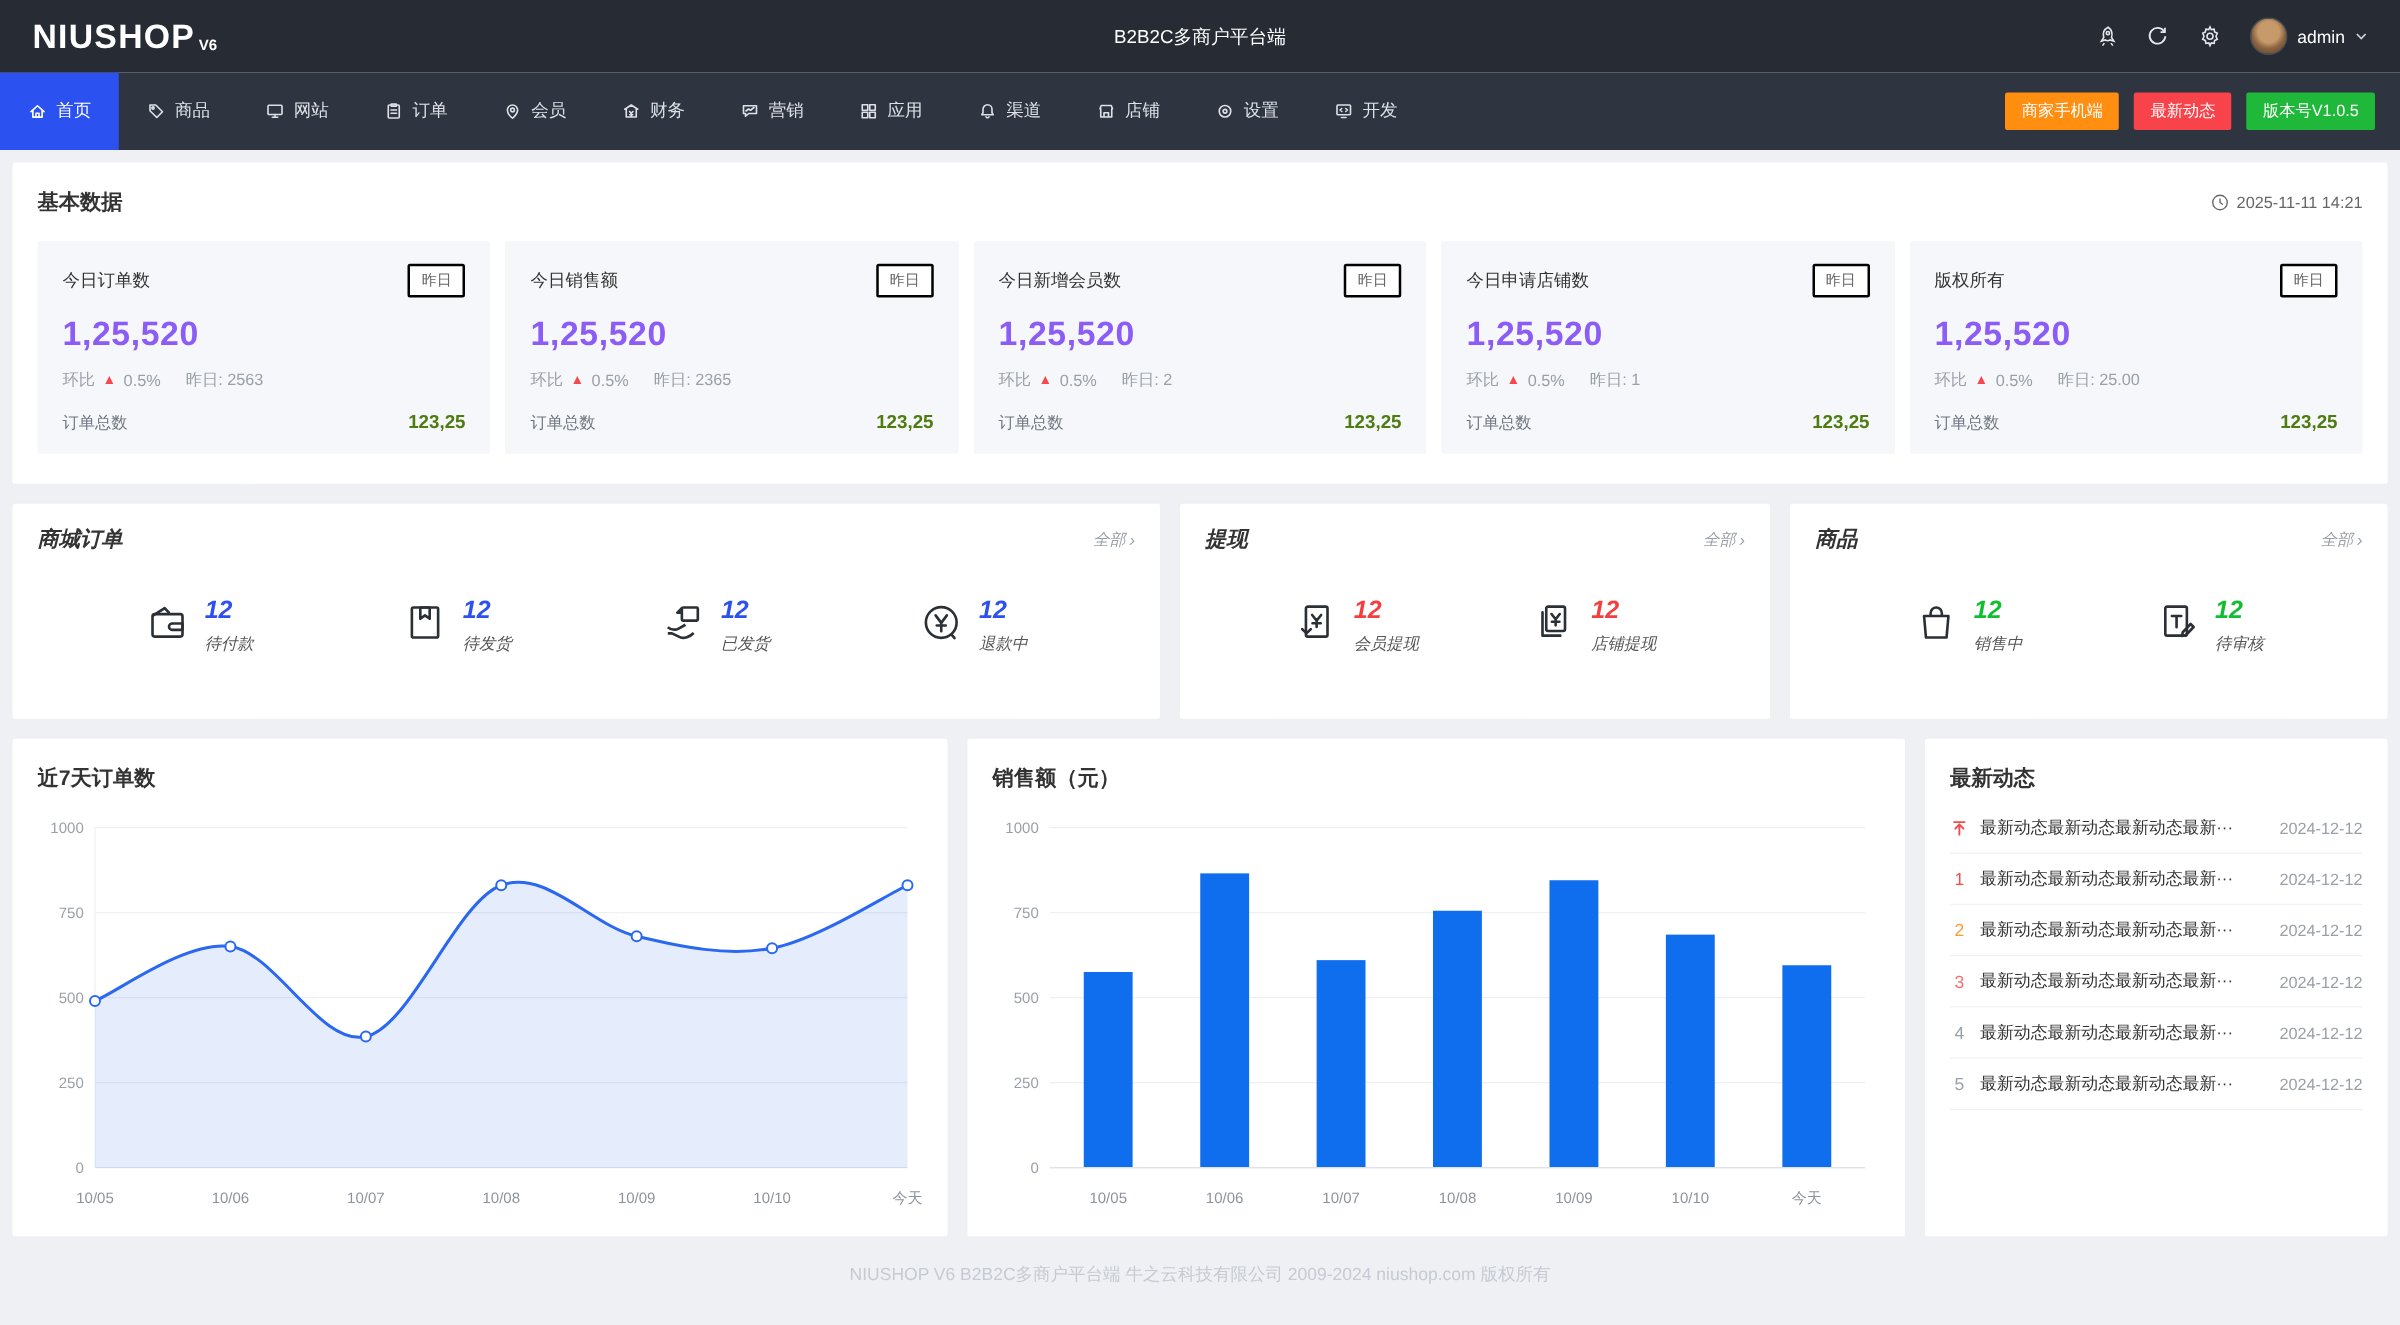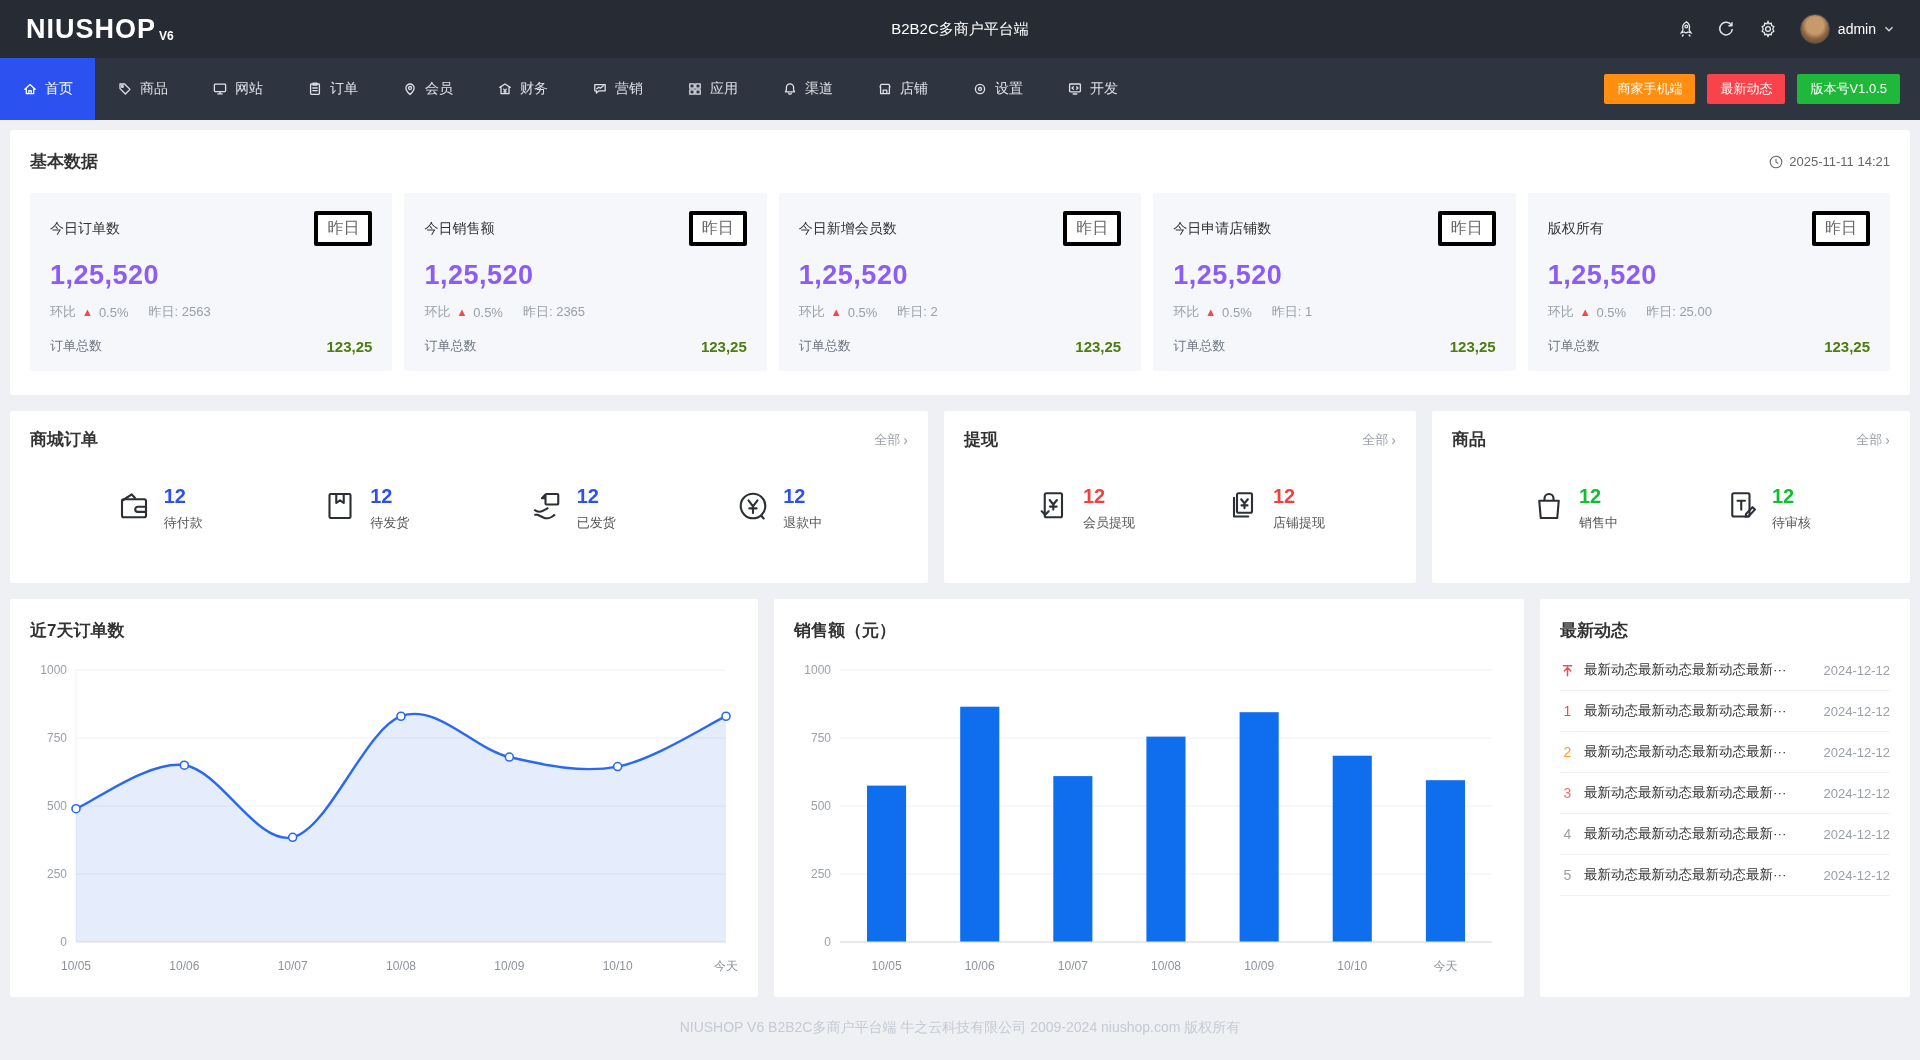--- a/index.html
+++ b/index.html
@@ -35,32 +35,32 @@
   
   .sec-basic { padding:20px 20px 24px; margin-bottom:16px; }
   .sec-head { display:flex; align-items:center; }
   .sec-title { font-size:17px; font-weight:700; color:#333; }
   .timestamp { margin-left:auto; color:#666; font-size:13px; display:flex; align-items:center; gap:6px; }
   .timestamp svg { width:14px; height:14px; }
   .cards { display:flex; gap:12px; margin-top:20px; }
   .stat-card { flex:1; background:#f5f7fa; border-radius:2px; padding:18px 20px 16px; }
   .stat-row1 { display:flex; align-items:center; }
   .stat-label { font-size:14px; color:#333;text-align:center; }
-  .stat-badge { margin-left:auto; font-size:16px; color:#666; background:#fff; border:4px solid #000000; border-radius:2px; padding:3px 9px; cursor:pointer; }
+  .stat-badge { margin-left:auto; font-size:12px; color:#666; background:#fff; border:2px solid #000000; border-radius:2px; padding:3px 9px; cursor:pointer; }
   .stat-value { font-size:27px; font-weight:700; color:#8b5cf6; margin-top:14px; letter-spacing:.5px; }
   .stat-sub { margin-top:12px; font-size:13px; color:#9aa0a8; display:flex; align-items:center; gap:6px; }
   .tri-up { color:#f5484d; font-size:11px; }
   .stat-sub .yest { margin-left:14px; }
-  .stat-total { margin-top:16px; display:flex; align-items:center; }
+  .stat-total { margin-top:16px; display:flex; }
   .stat-total-label { font-size:13px; color:#707680; }
   .stat-total-value { margin-left:auto; font-size:15px; font-weight:700; color:#4d7c0f; }
 
   
   .row2 { display:flex; gap:16px; margin-bottom:16px; }
-  .qpanel { height:172px; padding:17px 20px; display:flex; flex-direction:column; }
+  .qpanel { height:172px; padding:17px 20px; display:flex; flex-direction:column;font-style:italic; }
   .qpanel-order { width:918px; }
   .qpanel-withdraw { width:472px; }
   .qpanel-goods { flex:1; }
   .qhead { display:flex; align-items:center; }
   .qtitle { font-size:17px; font-weight:700; color:#333; }
   .qall { margin-left:auto; color:#9aa0a8; font-size:13px; cursor:pointer; display:flex; align-items:center; gap:3px; }
   .qall .gt { font-size:14px; }
   .qitems { flex:1; display:flex; align-items:center; justify-content:space-around; padding:0 26px; }
   .qitem { display:flex; align-items:flex-start; gap:12px; cursor:pointer; }
   .qitem-icon { width:36px; height:36px; color:#2b2f36; display:inline-flex; margin-top:2px; }

